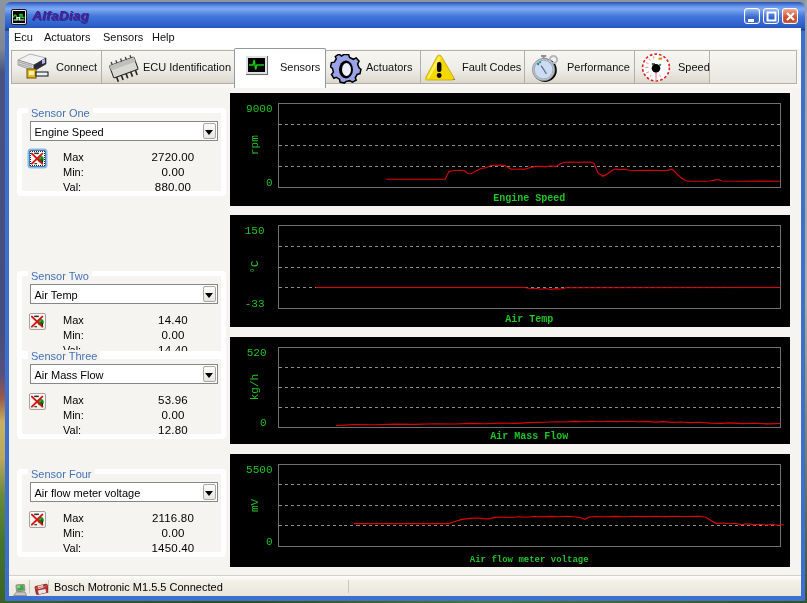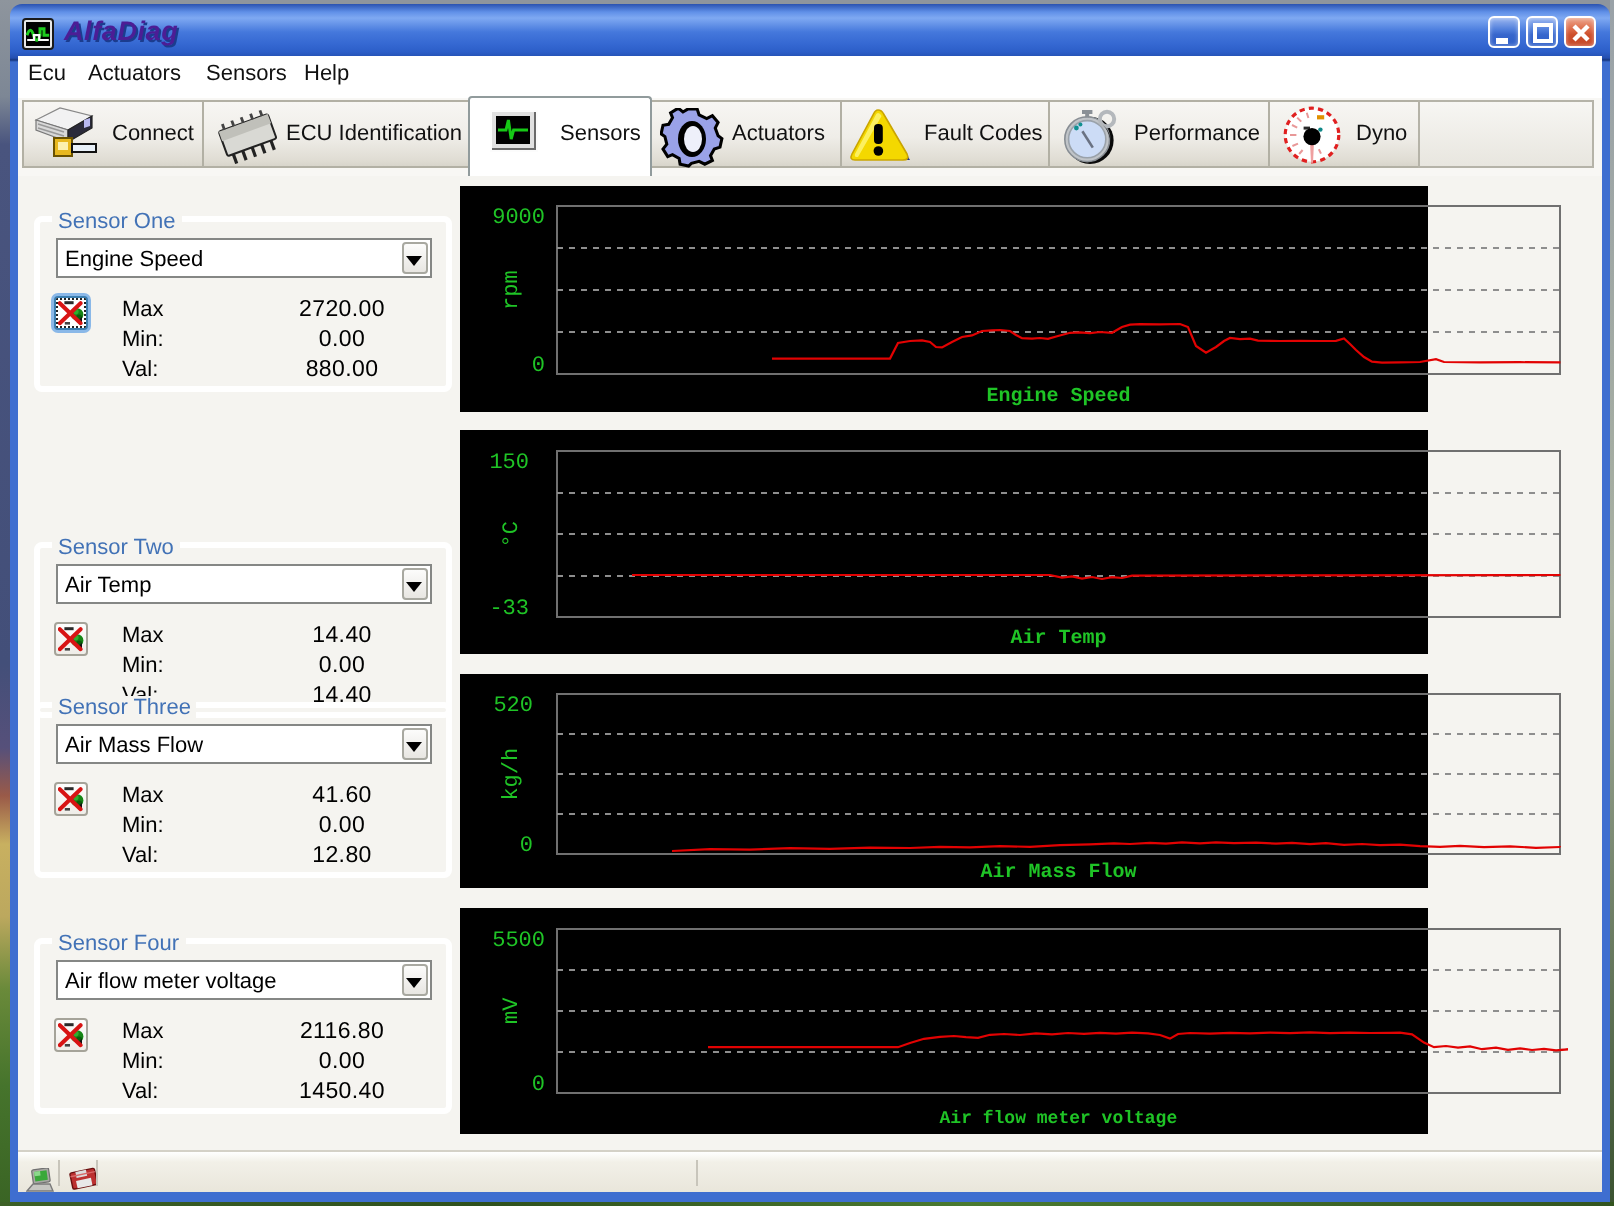--- a/index.html
+++ b/index.html
@@ -34,37 +34,37 @@
 
 
 #toolbar { left:9px; top:49px; width:792px; height:39px; background:#f8f7f4; }
 .tab { position:absolute; top:50px; height:34px; background:linear-gradient(180deg,#f7f6f3 0%,#efede8 55%,#e0ddd4 90%,#d8d5cb 100%); border:1px solid #b2b0a4; }
 .tab.active { top:48px; height:40px; background:#fff; border:1px solid #919b9c; border-bottom:none; border-radius:2px 2px 0 0; z-index:5; }
 #tabrest { left:709px; top:50px; width:88px; height:34px; background:linear-gradient(180deg,#f7f6f3,#e8e6df); border:1px solid #b5b3a8; }
 .tlabel { position:absolute; top:61px; font-size:11px; color:#111; z-index:6; }
 .ticon { position:absolute; z-index:6; }
 
 
-.grp { position:absolute; left:17px; width:209px; height:88px; border:3px solid #ffffff; border-radius:4px; }
+.grp { position:absolute; left:17px; width:209px; height:88px; border:5px solid #ffffff; border-radius:4px; }
 .glabel { position:absolute; left:6px; top:-6px; background:#f5f4f0; padding:0 3px; font-size:11px; color:#4272b6; }
 .combo { position:absolute; left:7.5px; top:8px; width:188px; height:20px; background:#fff; border:1px solid #858785; }
 .combo .ctext { position:absolute; left:4px; top:3.5px; font-size:11px; color:#000; }
 .cbtn { position:absolute; right:1px; top:1px; width:13px; height:16px; border:1px solid #a8a8a0; border-radius:2px;
   background:linear-gradient(180deg,#fcfcfb,#e8e6e2); }
 .cbtn:after { content:""; position:absolute; left:1.5px; top:5.5px; border:4px solid transparent; border-top:5px solid #000; border-bottom:none; }
 .xbtn { position:absolute; left:7px; top:37px; width:17px; height:17px; background:linear-gradient(180deg,#fdfdfc,#efede8); border:1px solid #a5a399; border-radius:2px; }
 .xbtn.focus { border:1px solid #3c7fb1; box-shadow:0 0 0 1.5px #8ab8e8; background:#fff; outline:1px dotted #222; outline-offset:-2px; }
 .xbtn svg { position:absolute; left:1px; top:1px; }
 .srow { position:absolute; font-size:11px; color:#000; }
 .slab { left:41px; }
 .sval { left:118px; width:66px; text-align:center; font-size:11.5px; letter-spacing:0.2px; }
 .r1 { top:38px; } .r2 { top:53px; } .r3 { top:68px; }
 
 
-.chart { position:absolute; left:230px; width:484px; background:#000; }
+.chart { position:absolute; left:230px; width:560px; background:#000; }
 
 
 #status { left:9px; top:575px; width:792px; height:21px; background:linear-gradient(180deg,#ffffff 0%,#f2f0e8 25%,#e9e6db 100%); border-top:1px solid #d4d1c7; }
 #stext { position:absolute; left:45px; top:5px; font-size:11px; color:#000; }
 .sdiv { position:absolute; top:4px; width:1px; height:13px; background:#c8c5bb; }
 </style>
 </head>
 <body>
 <div class="abs" id="deskL"></div>
 <div class="abs" id="deskR"></div>
@@ -111,21 +111,21 @@
 <div class="abs tab" style="left:634px; width:76px;"></div>
 <div class="abs" id="tabrest"></div>
 <div class="abs tab active" style="left:234px; width:92px;"></div>
 
 <div class="abs tlabel" style="left:56px;">Connect</div>
 <div class="abs tlabel" style="left:143px;">ECU Identification</div>
 <div class="abs tlabel" style="left:280px;">Sensors</div>
 <div class="abs tlabel" style="left:366px;">Actuators</div>
 <div class="abs tlabel" style="left:462px;">Fault Codes</div>
 <div class="abs tlabel" style="left:567px;">Performance</div>
-<div class="abs tlabel" style="left:678px;">Dyno</div>
+<div class="abs tlabel" style="left:678px;">Speed</div>
 
 <svg class="ticon" style="left:16px; top:52px;" width="34" height="29" viewBox="0 0 34 29">
   <g>
     <polygon points="2,8 14,2 30,6 18,13" fill="#f2f2f2" stroke="#888" stroke-width="0.6"></polygon>
     <polygon points="2,8 18,13 18,19 2,13" fill="#d8d8d8" stroke="#777" stroke-width="0.6"></polygon>
     <polygon points="18,13 30,6 30,12 18,19" fill="#2a2a3a" stroke="#222" stroke-width="0.6"></polygon>
     <polygon points="26,8 29,7 29,11 26,12" fill="#b8b8f0"></polygon>
     <path d="M3 10 L16 14 M3 12 L16 16" stroke="#999" stroke-width="0.8"></path>
   </g>
   <rect x="11" y="17" width="9" height="9" fill="#e8b820" stroke="#6a5200" stroke-width="1"></rect>
@@ -218,20 +218,21 @@
   <svg style="position:absolute; left:25px; top:7px;" width="16" height="12" viewBox="0 0 16 12">
     <g transform="rotate(-12 8 6)">
       <rect x="1.5" y="2.2" width="12.5" height="8.2" rx="0.8" fill="#bc3030" stroke="#6a0e0e" stroke-width="0.7"></rect>
       <rect x="4.4" y="2.2" width="5.4" height="3" fill="#dcdcdc"></rect>
       <rect x="3.8" y="6.6" width="7.6" height="3.8" fill="#e8e8e8"></rect>
       <path d="M1.5 4 L14 4" stroke="#d86868" stroke-width="0.7"></path>
     </g>
   </svg>
   <div class="sdiv" style="left:39px;"></div>
   <div class="sdiv" style="left:339px;"></div>
+  <div id="stext">Bosch Motronic M1.5.5 Connected</div>
 </div>
 
 <div class="abs chart" id="c1" style="top:93px; height:113px;"><svg width="560" height="113" viewBox="0 0 560 113">
       <rect x="48.5" y="10.0" width="501.5" height="84.2" fill="none" stroke="#707070" stroke-width="1" shape-rendering="crispEdges"></rect>
       <line x1="48.5" y1="31.0" x2="550.0" y2="31.0" stroke="#8e8e8e" stroke-width="1" stroke-dasharray="3 3" shape-rendering="crispEdges"></line>
       <line x1="48.5" y1="52.1" x2="550.0" y2="52.1" stroke="#8e8e8e" stroke-width="1" stroke-dasharray="3 3" shape-rendering="crispEdges"></line>
       <line x1="48.5" y1="73.1" x2="550.0" y2="73.1" stroke="#8e8e8e" stroke-width="1" stroke-dasharray="3 3" shape-rendering="crispEdges"></line>
       <text x="42.5" y="18.5" text-anchor="end" font-family="Liberation Mono,monospace" font-size="11px" fill="#1fc426">9000</text>
       <text x="42.5" y="92.7" text-anchor="end" font-family="Liberation Mono,monospace" font-size="11px" fill="#1fc426">0</text>
       <text x="28.5" y="52.1" text-anchor="middle" font-family="Liberation Mono,monospace" font-size="11px" fill="#1fc426" transform="rotate(-90 28.5 52.1)">rpm</text>
@@ -331,21 +332,21 @@
         <rect x="3.2" y="0.6" width="4.6" height="1.5" fill="#2a2a2a"></rect>
         <circle cx="9.6" cy="7.2" r="3.1" fill="#158515"></circle>
         <circle cx="8.9" cy="5.8" r="1.4" fill="#2fae2f"></circle>
         <circle cx="10.6" cy="8.8" r="1.5" fill="#0a5e0a"></circle>
         <path d="M10.4 10 L12 8.4 L12 11.6 Z" fill="#111"></path>
         <rect x="3.4" y="11" width="2.6" height="1.3" fill="#444"></rect>
         <path d="M0.9 1.6 L11.3 11.6 M11.3 1.6 L0.9 11.6" stroke="#d81414" stroke-width="2" stroke-linecap="round"></path>
       </svg>
     </div>
   <div class="srow slab r1">Max</div>
-    <div class="srow sval r1">41.60</div>
+    <div class="srow sval r1">53.96</div>
   <div class="srow slab r2">Min:</div>
     <div class="srow sval r2">0.00</div>
   <div class="srow slab r3">Val:</div>
     <div class="srow sval r3">12.80</div>
 </div>
 <div class="grp" style="top:469px;padding-left:20px;">
   <div class="glabel">Sensor Four</div>
   <div class="combo">
       <div class="ctext">Air flow meter voltage</div>
       <div class="cbtn"></div>

